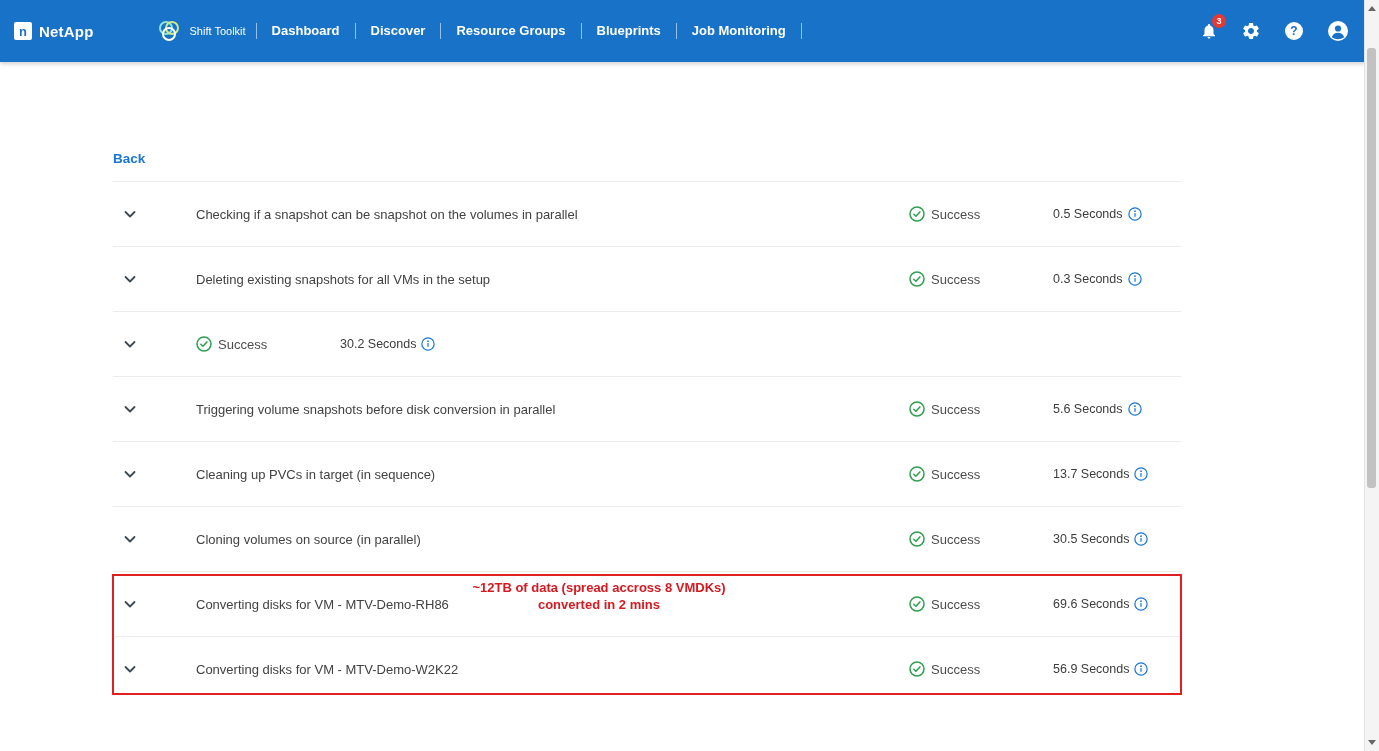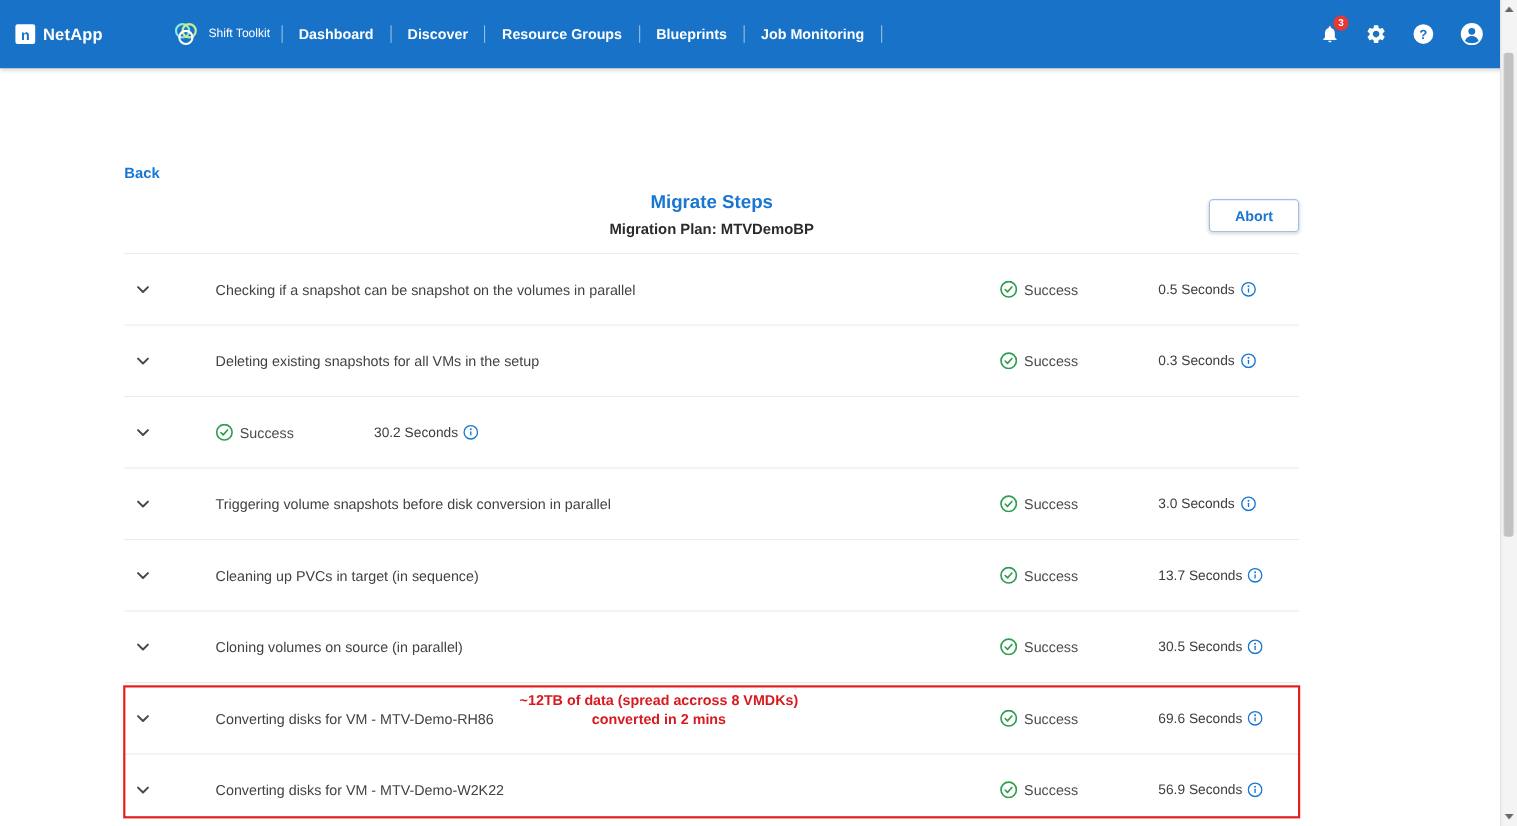--- a/index.html
+++ b/index.html
@@ -142,25 +142,20 @@
           <path d="M4.8 17.2c1-3 3.4-4.4 6.2-4.4s5.2 1.4 6.2 4.4a10 10 0 01-12.4 0z" fill="#1772C8"></path>
         </svg>
       </span>
     </button>
   </div>
 </header>
 
 <main class="main-content">
   <a class="back-link">Back</a>
 
-  <div class="title-area">
-    <div class="page-title">Migrate Steps</div>
-    <div class="page-subtitle">Migration Plan: MTVDemoBP</div>
-    <button class="abort-button">Abort</button>
-  </div>
 
   <div class="steps-list">
 
     <div class="step-row">
       <div class="chevron-cell">
         <button class="chevron-btn">
           <span style="display:flex;">
             <svg width="16" height="16" viewBox="0 0 16 16">
                 <path d="M3.5 6l4.5 4.5L12.5 6" stroke="#3c4a54" stroke-width="1.8" fill="none" stroke-linecap="round" stroke-linejoin="round"></path>
               </svg>
@@ -266,21 +261,21 @@
       <div class="step-status">
         <span style="display:flex;">
           <svg width="16" height="16" viewBox="0 0 16 16">
               <circle cx="8" cy="8" r="7" fill="none" stroke="#2F9E4F" stroke-width="1.5"></circle>
               <path d="M4.8 8.2l2.1 2.1 4-4.4" stroke="#2F9E4F" stroke-width="1.5" fill="none" stroke-linecap="round" stroke-linejoin="round"></path>
             </svg>
         </span>
         <span>Success</span>
       </div>
       <div class="step-duration">
-        <span>3.0 Seconds</span>
+        <span>5.6 Seconds</span>
         <span style="display:flex;cursor:pointer;">
           <svg width="14" height="14" viewBox="0 0 16 16">
               <circle cx="8" cy="8" r="7" fill="none" stroke="#1976D2" stroke-width="1.4"></circle>
               <circle cx="8" cy="4.8" r="1" fill="#1976D2"></circle>
               <rect x="7.3" y="6.8" width="1.4" height="4.6" rx="0.7" fill="#1976D2"></rect>
             </svg>
         </span>
       </div>
     </div>
 

